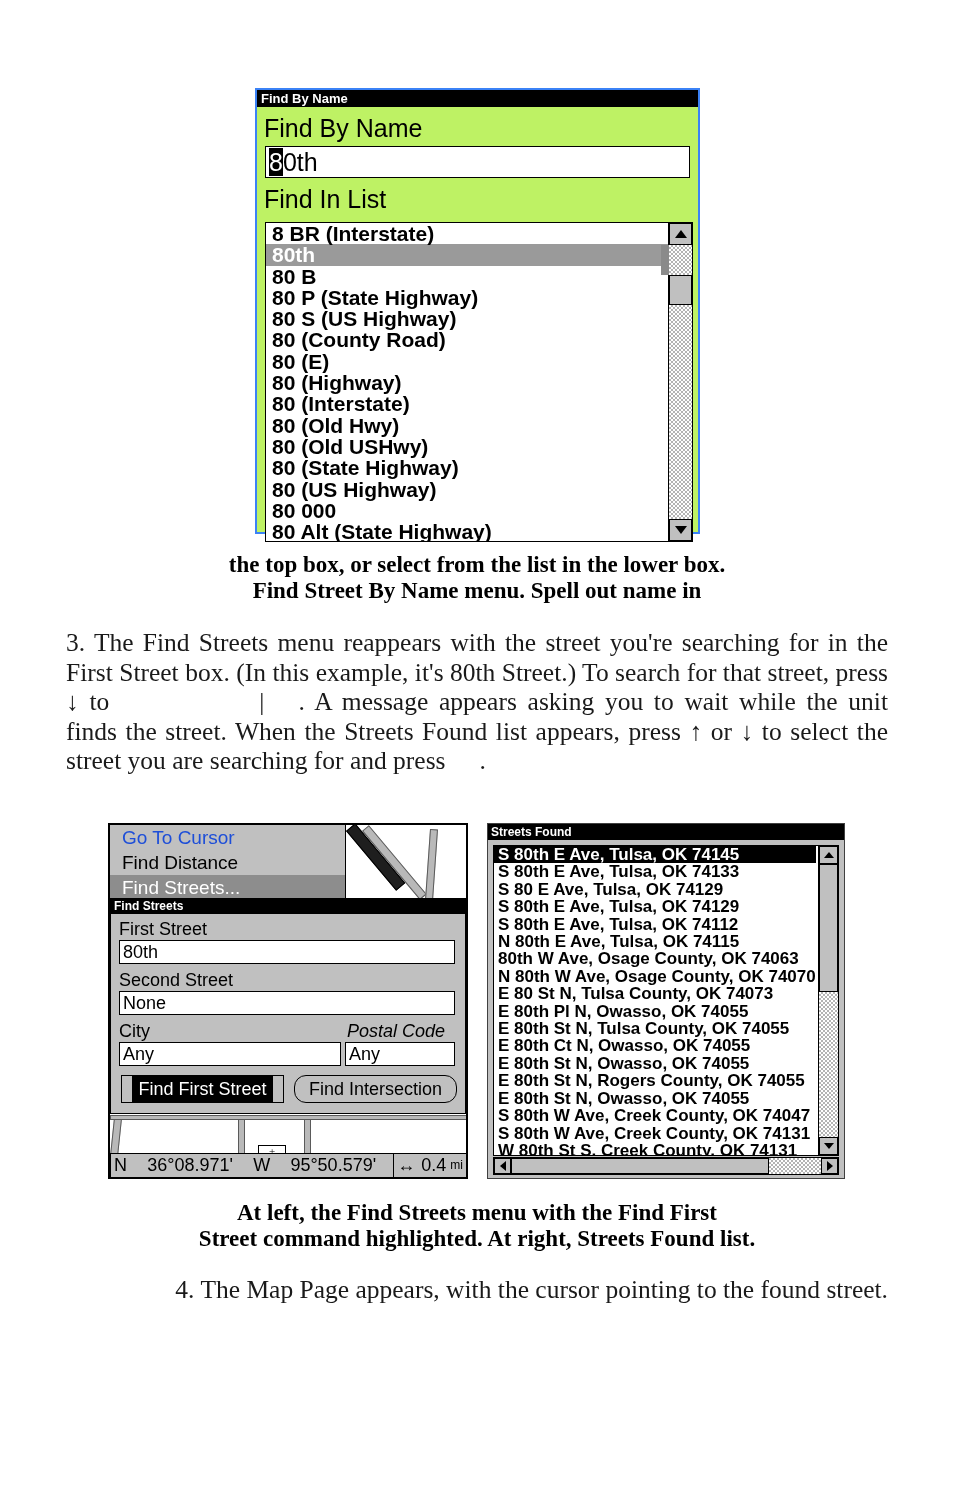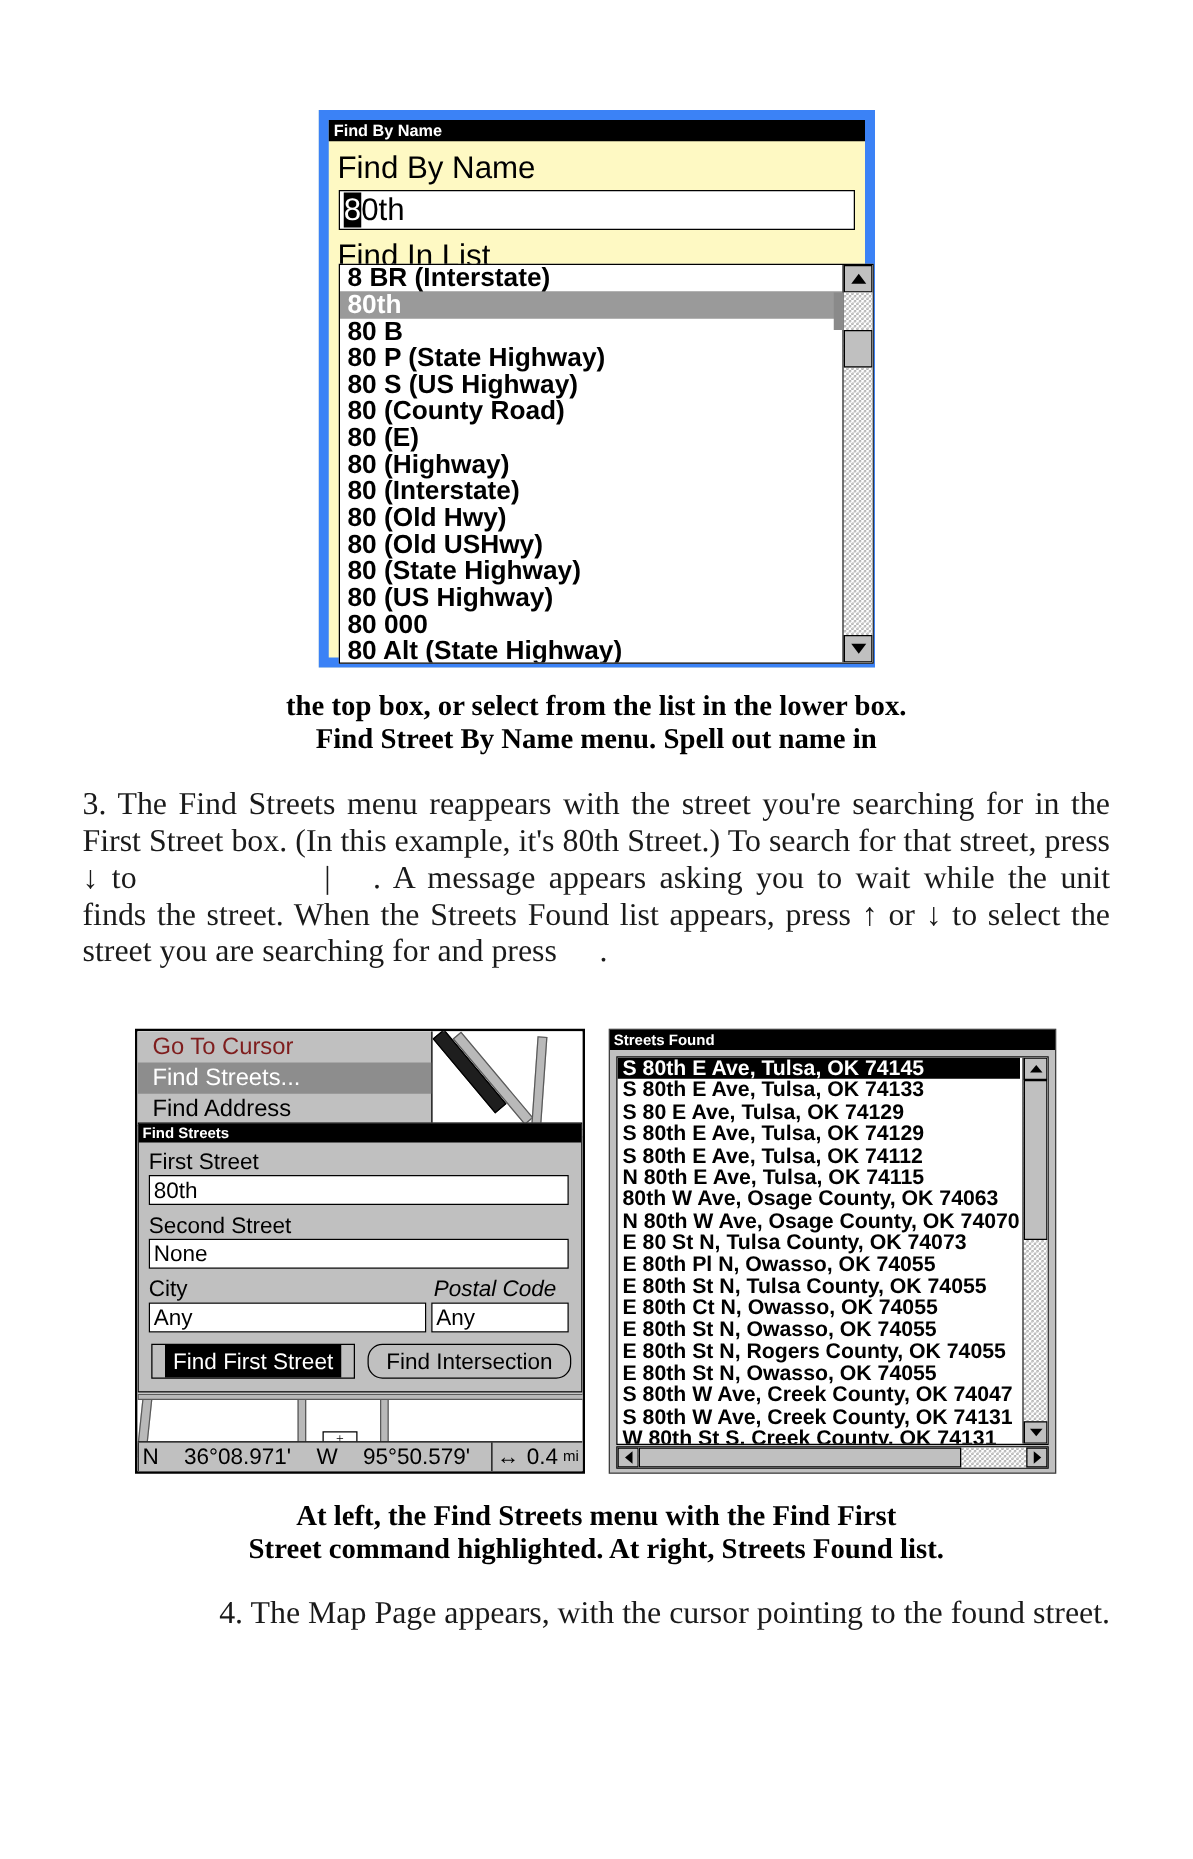--- a/index.html
+++ b/index.html
@@ -52,22 +52,22 @@
   }
   .bar-glyph { font-weight: 300; }
   .gap-glyph2 {
     display: inline-block;
     width: 34px;
   }
 
   
   .gps {
     position: absolute;
-    background: #fef9c3;
-    border: 8px solid #3b82f6;
+    background: #bef264;
+    border: 2px solid #3b82f6;
     box-sizing: border-box;
     font-family: "Liberation Sans", sans-serif;
     color: #000;
   }
   .titlebar {
     background: #000;
     color: #fff;
     font-family: "Liberation Sans", sans-serif;
     font-weight: bold;
     font-size: 13px;
@@ -111,21 +111,21 @@
     line-height: 30px;
   }
   #fbn-sub {
     font-size: 25px;
     line-height: 30px;
     padding: 6px 0 3px 7px;
   }
   #fbn-listbox {
     position: absolute;
     left: 8px;
-    top: 115px;
+    top: 132px;
     width: 428px;
     height: 320px;
     background: #fff;
     border: 1px solid #000;
     box-sizing: border-box;
     overflow: hidden;
   }
   .fbn-list {
     position: absolute;
     left: 0; top: 0;
@@ -244,21 +244,21 @@
     box-sizing: border-box;
   }
   .menu-item {
     font-family: "Liberation Sans", sans-serif;
     font-size: 19px;
     line-height: 25px;
     padding-left: 12px;
     white-space: nowrap;
     color: #000;
   }
-  .menu-item.disabled { color: #7f1d1d; }
+  .menu-item.disabled { color: #1d4ed8; }
   .menu-item.selected { background: #8d8d8d; color: #ffffff; }
 
   #find-streets {
     position: absolute;
     left: 0;
     top: 73px;
     width: 356px;
     height: 216px;
     background: #c0c0c0;
     border: 1px solid #000;
@@ -497,20 +497,21 @@
     <div class="road" style="left:232px;top:78px;width:126px;height:7px;"></div>
     <div class="road" style="left:4px;top:293px;width:8px;height:48px;transform:rotate(6deg);transform-origin:top left;"></div>
     <div class="road" style="left:128px;top:292px;width:7px;height:42px;"></div>
     <div class="road" style="left:194px;top:292px;width:7px;height:46px;"></div>
     <div class="road" style="left:0px;top:290px;width:360px;height:5px;"></div>
     <div class="abs" style="left:148px;top:320px;width:26px;height:13px;border:1px solid #000;background:#fff;text-align:center;font-size:11px;line-height:11px;">+</div>
   </div>
 
   <div id="menu-list">
     <div class="menu-item disabled">Go To Cursor</div>
+    <div class="menu-item">Find Distance</div>
     <div class="menu-item selected">Find Streets...</div>
     <div class="menu-item">Find Address</div>
   </div>
 
   <div id="find-streets">
     <div id="fs-title">Find Streets</div>
 
     <div class="fs-label" style="margin-top:4px;">First Street</div>
     <div class="fs-input">80th</div>
 

